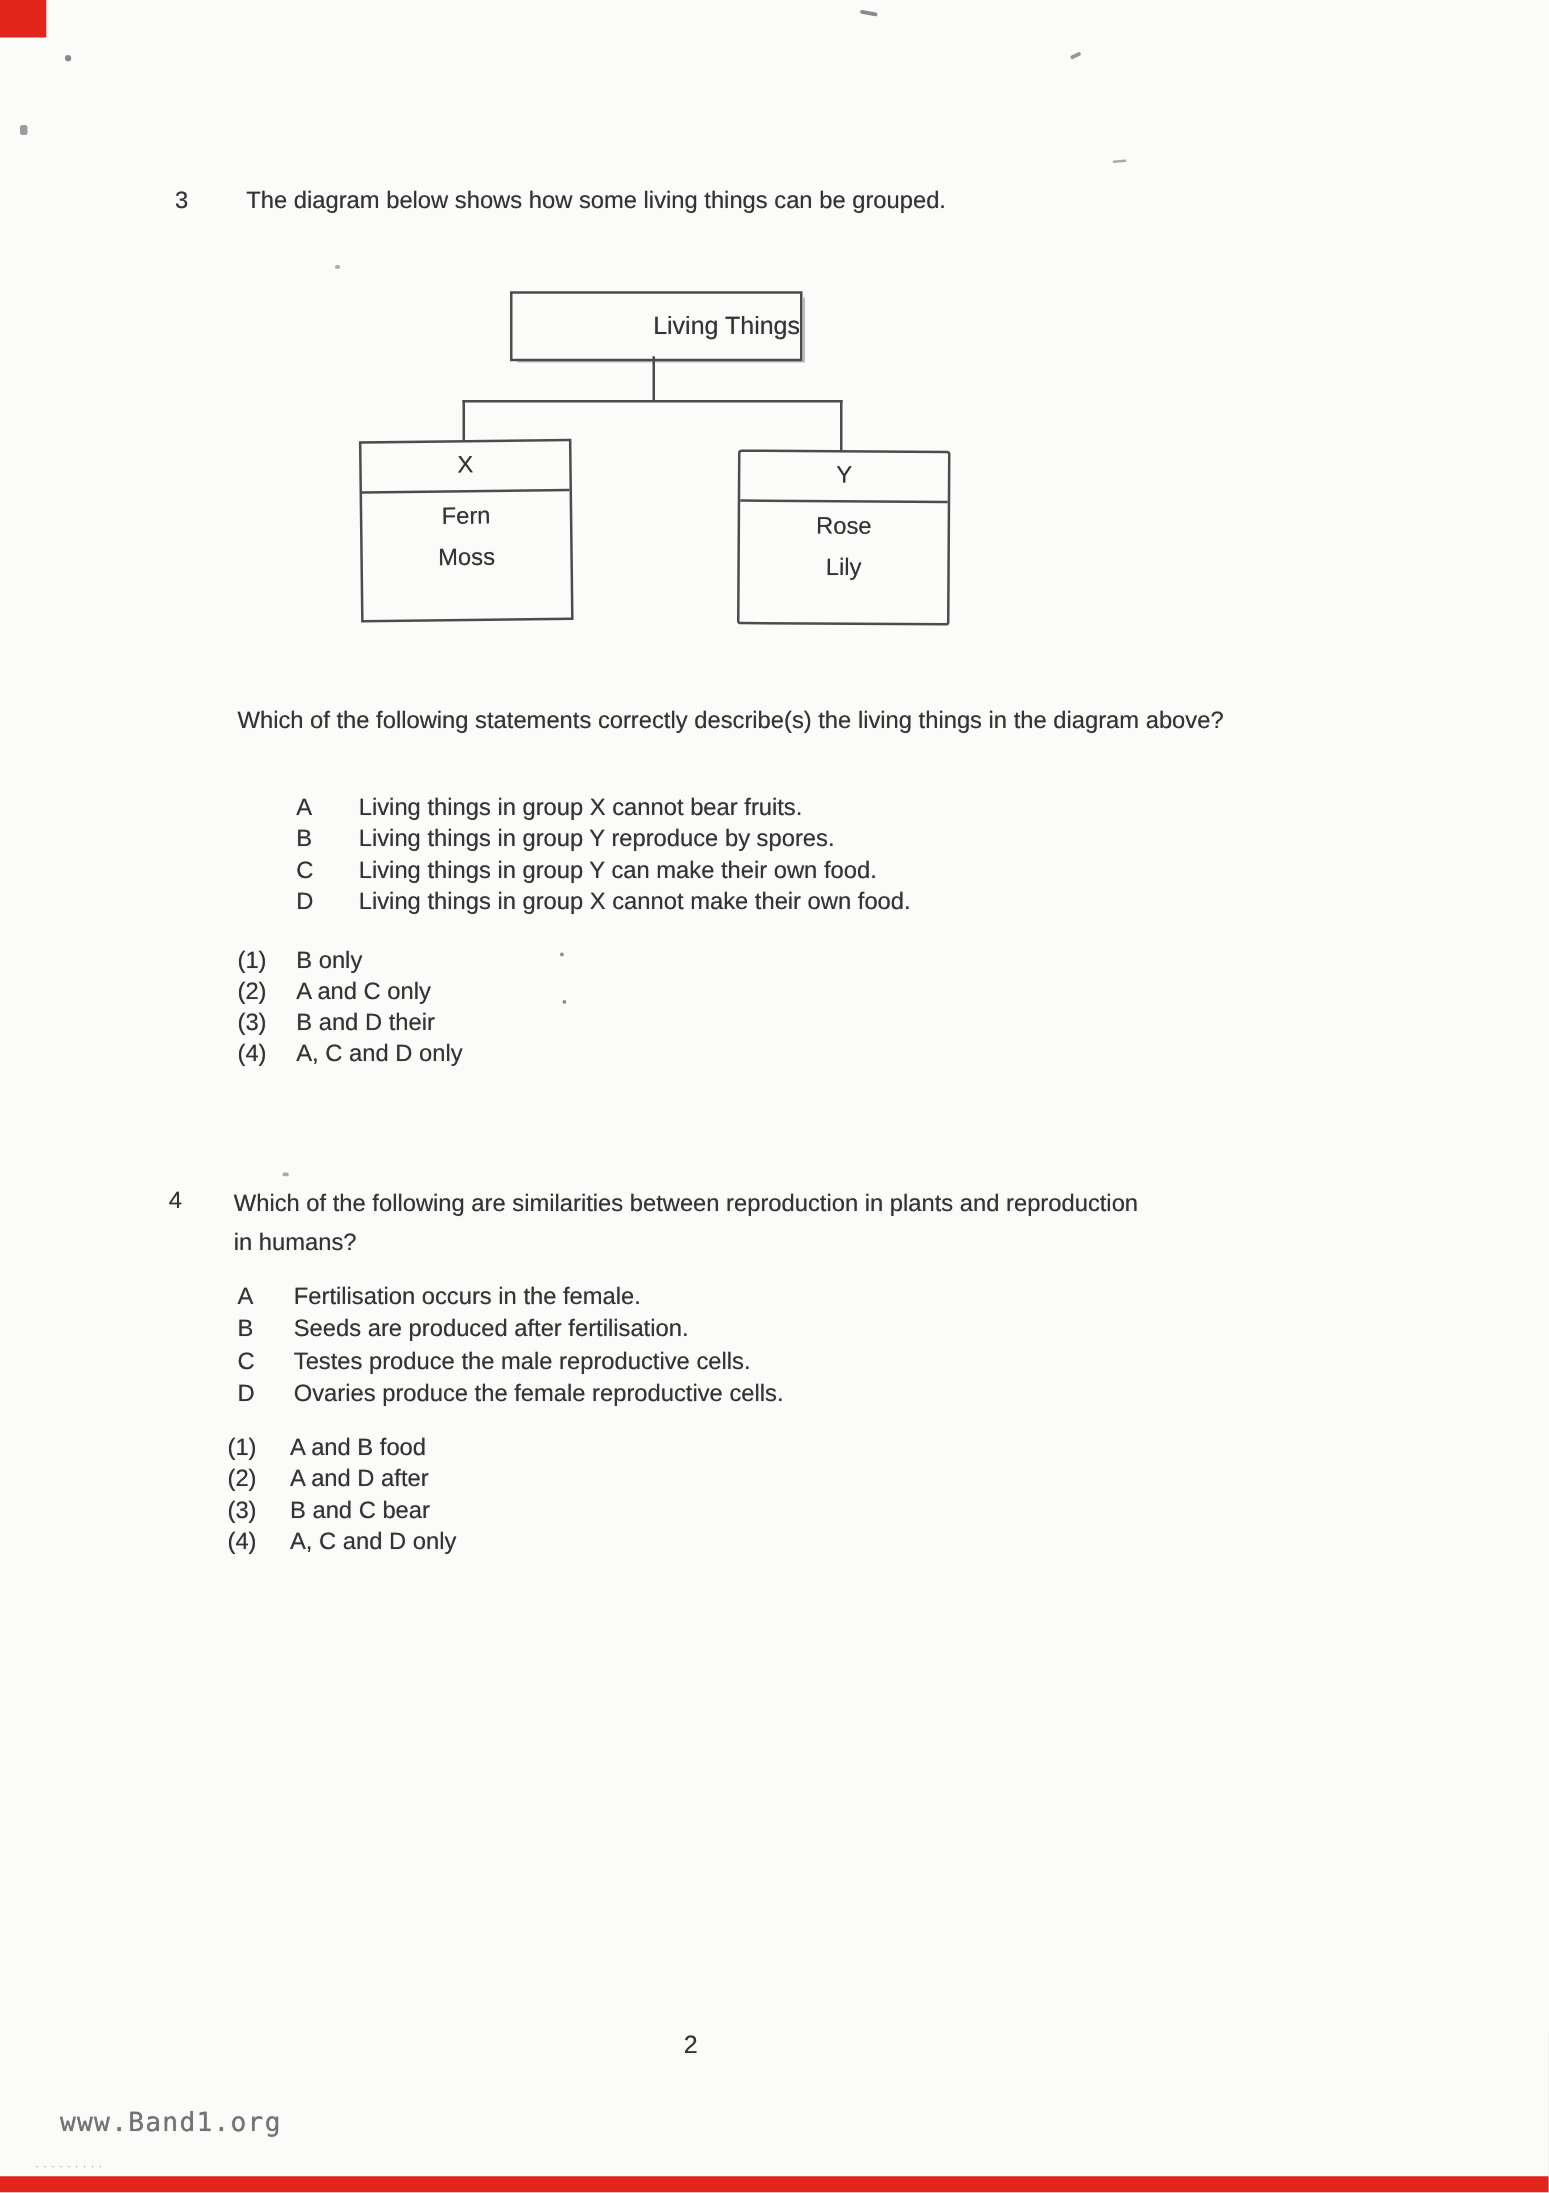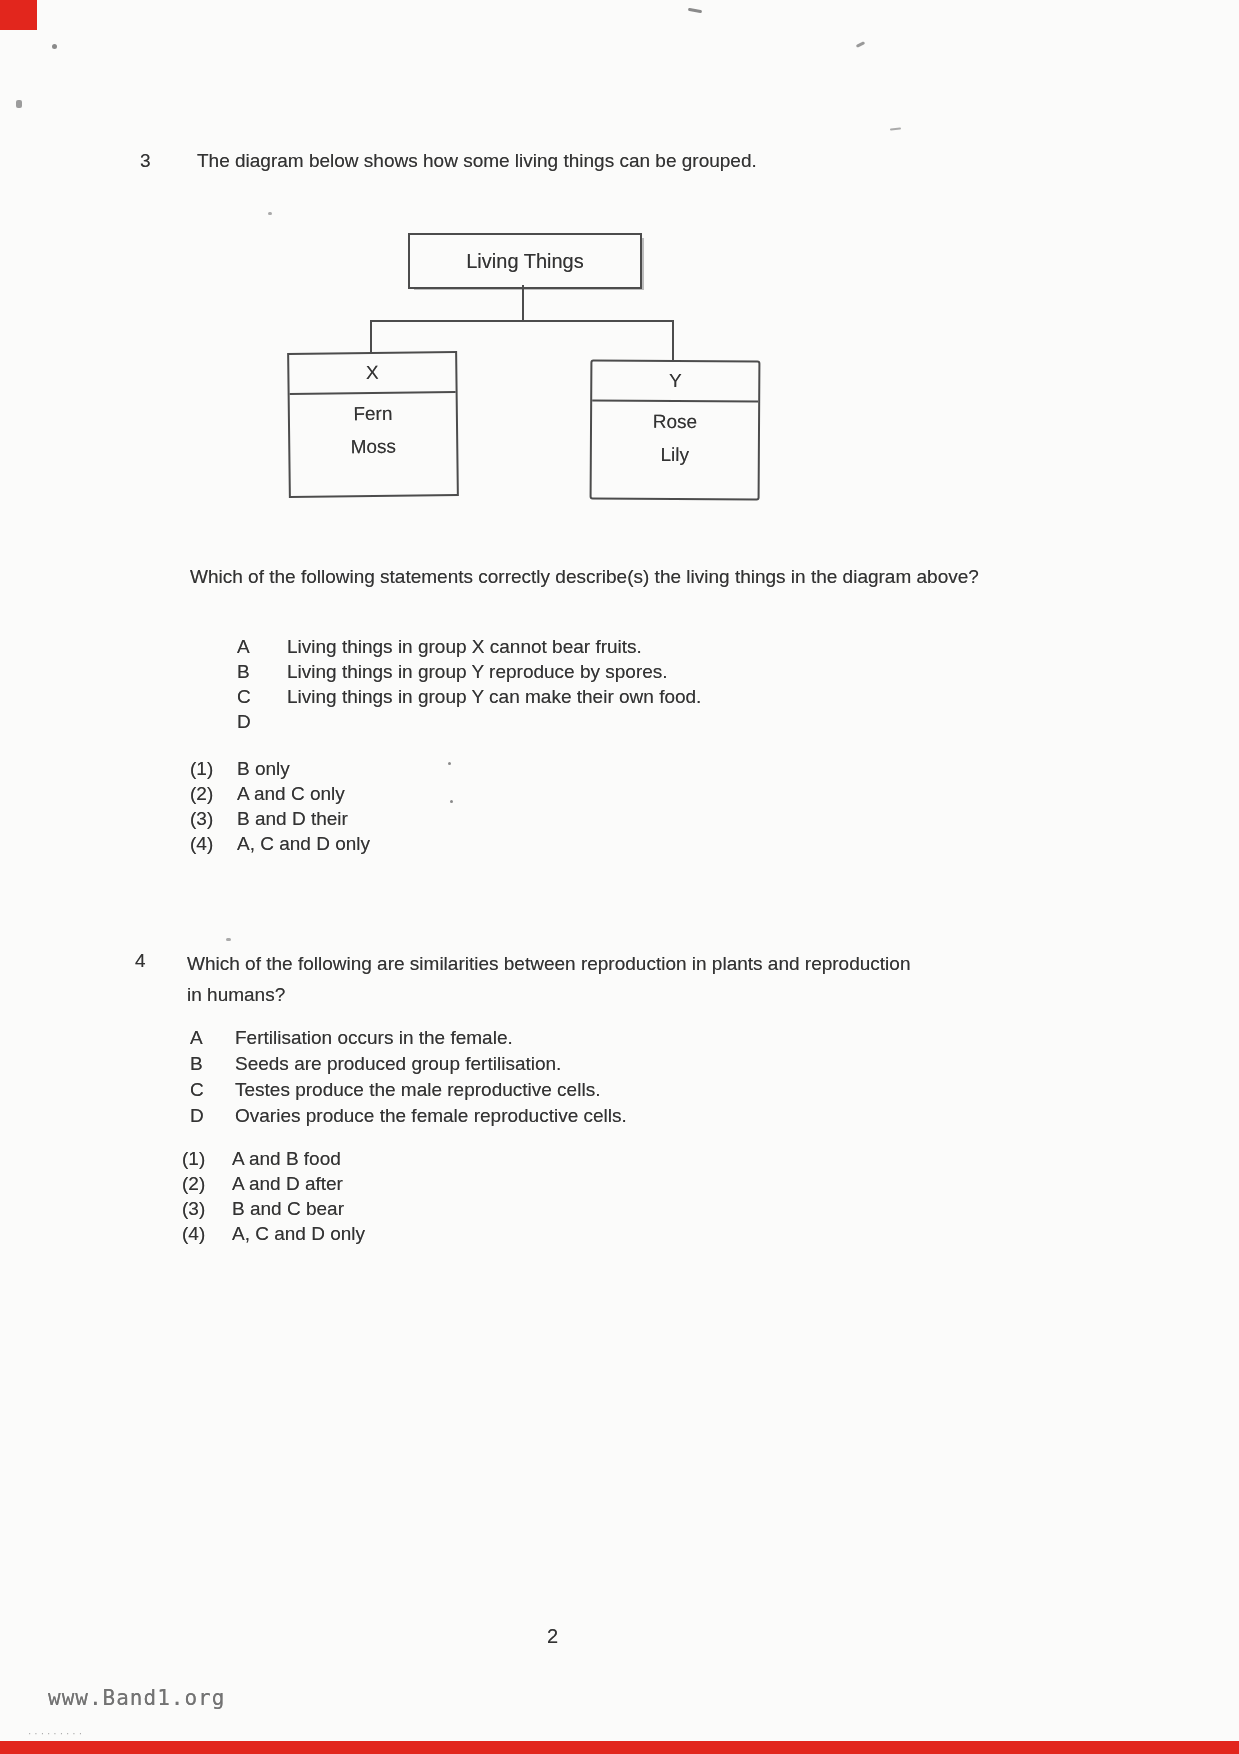--- a/index.html
+++ b/index.html
@@ -28,21 +28,21 @@
   .q-header { display: flex; align-items: flex-start; line-height: 26px; }
   .q-num { width: 57px; flex: none; }
   #q4 .q-num { width: 52px; }
   .q-question-inline { width: 728px; line-height: 31px; }
 
   
   .diagram { position: absolute; left: 0; top: 85px; width: 880px; height: 275px; }
   .d-box { position: absolute; border: 2px solid #4c4c4c; background: transparent; }
   .root-box {
     left: 268px; top: 0; width: 230px; height: 52px;
-    display: flex; align-items: center; justify-content: center;
+    display: flex; align-items: center; justify-content: flex-end;
     font-size: 20px;
     box-shadow: 4px 3px 0 -2px rgba(95,95,95,0.4);
   }
   .line { position: absolute; background: #4c4c4c; }
   .group-box { display: flex; flex-direction: column; width: 166px; }
   .gb-x { left: 148px; top: 119px; height: 141px; transform: rotate(-0.7deg); }
   .gb-y { left: 450px; top: 127px; height: 136px; transform: rotate(0.35deg); border-radius: 3px; }
   .group-head {
     height: 38px; flex: none;
     border-bottom: 2px solid #4c4c4c;
@@ -142,20 +142,21 @@
       <div class="row">
         <span class="lab">B</span>
         <span>Living things in group Y reproduce by spores.</span>
       </div>
       <div class="row">
         <span class="lab">C</span>
         <span>Living things in group Y can make their own food.</span>
       </div>
       <div class="row">
         <span class="lab">D</span>
+        <span>Living things in group X cannot make their own food.</span>
       </div>
     </div>
 
     <div class="stmts opts-block">
       <div class="row">
         <span class="lab">(1)</span>
         <span>B only</span>
       </div>
       <div class="row">
         <span class="lab">(2)</span>
@@ -179,21 +180,21 @@
       <span class="q-question-inline">Which of the following are similarities between reproduction in plants and reproduction in humans?</span>
     </div>
 
     <div class="stmts stmts-block">
       <div class="row">
         <span class="lab">A</span>
         <span>Fertilisation occurs in the female.</span>
       </div>
       <div class="row">
         <span class="lab">B</span>
-        <span>Seeds are produced group fertilisation.</span>
+        <span>Seeds are produced after fertilisation.</span>
       </div>
       <div class="row">
         <span class="lab">C</span>
         <span>Testes produce the male reproductive cells.</span>
       </div>
       <div class="row">
         <span class="lab">D</span>
         <span>Ovaries produce the female reproductive cells.</span>
       </div>
     </div>

